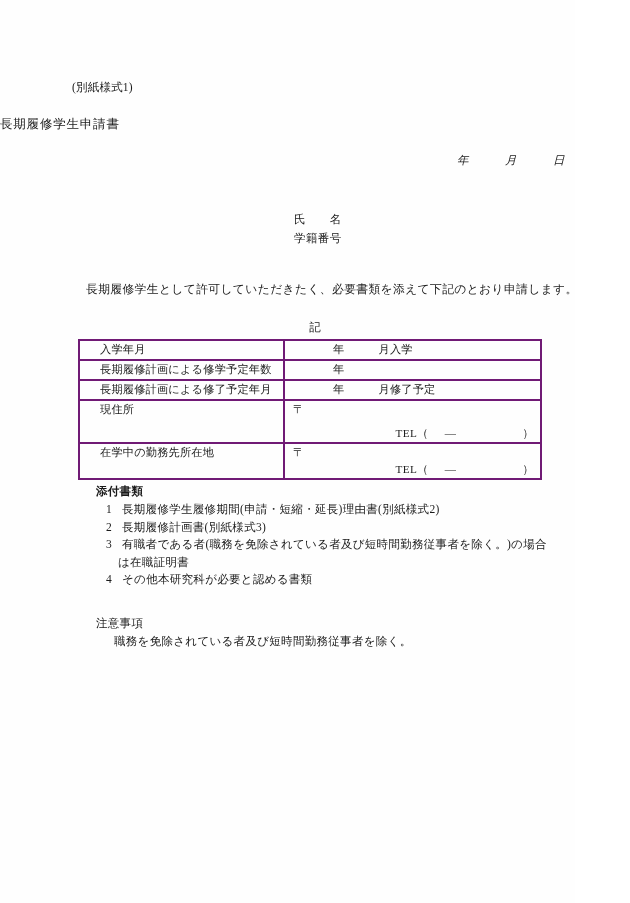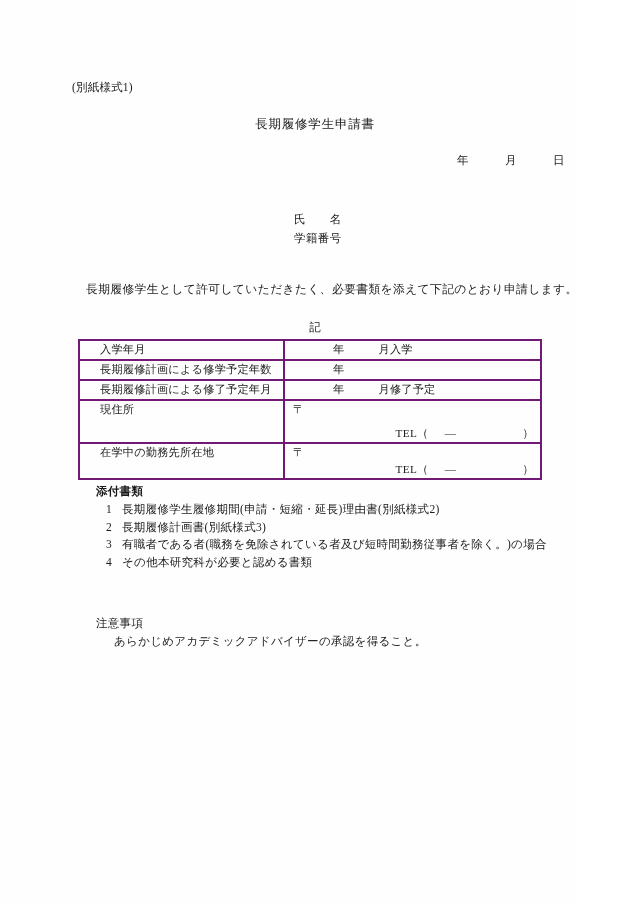--- a/index.html
+++ b/index.html
@@ -24,31 +24,32 @@
     left: 72px;
     top: 80px;
     font-size: 11.5px;
     letter-spacing: 0.2px;
     white-space: nowrap;
   }
   .doc-title {
     left: 0;
     top: 116px;
     width: 630px;
-    text-align: center;
+    text-align: left;
     font-size: 12.5px;
     letter-spacing: 0.8px;
   }
   .date-line {
     left: 0;
     top: 153px;
     width: 565px;
     text-align: right;
     font-size: 11.5px;
     letter-spacing: 0.5px;
+    font-style: italic;
   }
   .addressee {
     left: 95px;
     top: 174px;
     font-size: 12px;
     letter-spacing: 0.3px;
     white-space: nowrap;
   }
   .name-block {
     left: 294px;
@@ -248,24 +249,25 @@
 
     <div class="att-item">
       <span class="att-num">2</span>
       <span class="att-text">長期履修計画書(別紙様式3)</span>
     </div>
 
     <div class="att-item">
       <span class="att-num">3</span>
       <span class="att-text">有職者である者(職務を免除されている者及び短時間勤務従事者を除く。)の場合</span>
     </div>
+    <div class="att-cont">は在職証明書</div>
 
     <div class="att-item">
       <span class="att-num">4</span>
       <span class="att-text">その他本研究科が必要と認める書類</span>
     </div>
 
   </div>
 
   <div class="abs section notes-head">注意事項</div>
-  <div class="abs section notes-body">あらかじめアカデミックアドバイザーの承認を得ること。</div>
+  <div class="abs section notes-body">職務を免除されている者及び短時間勤務従事者を除く。</div>
 
 </div>
 
 </body></html>

